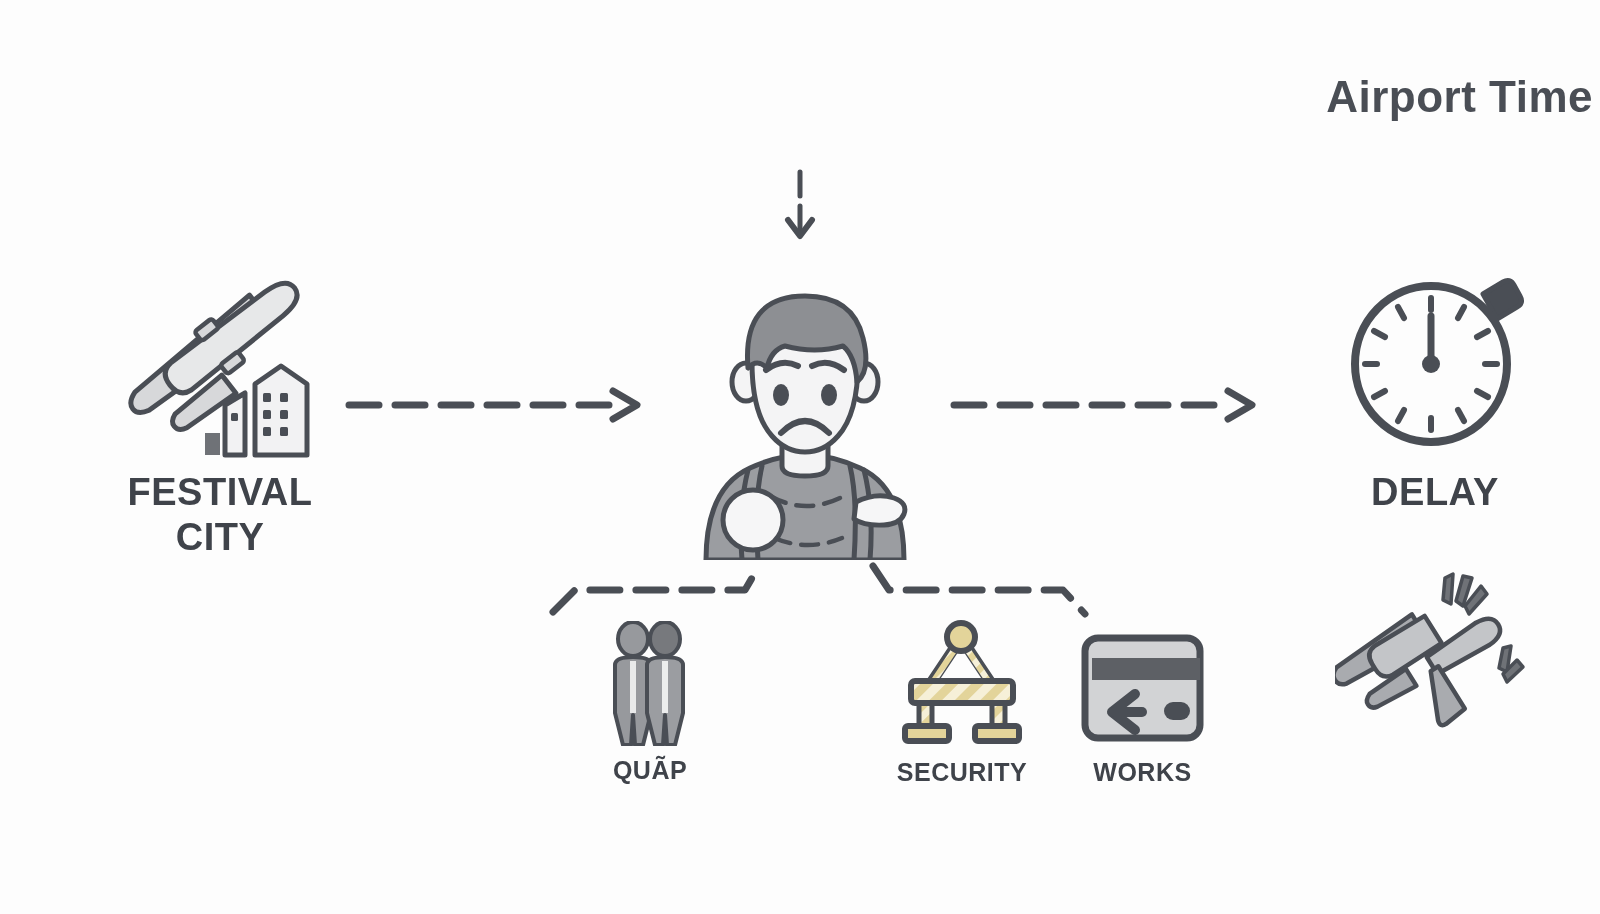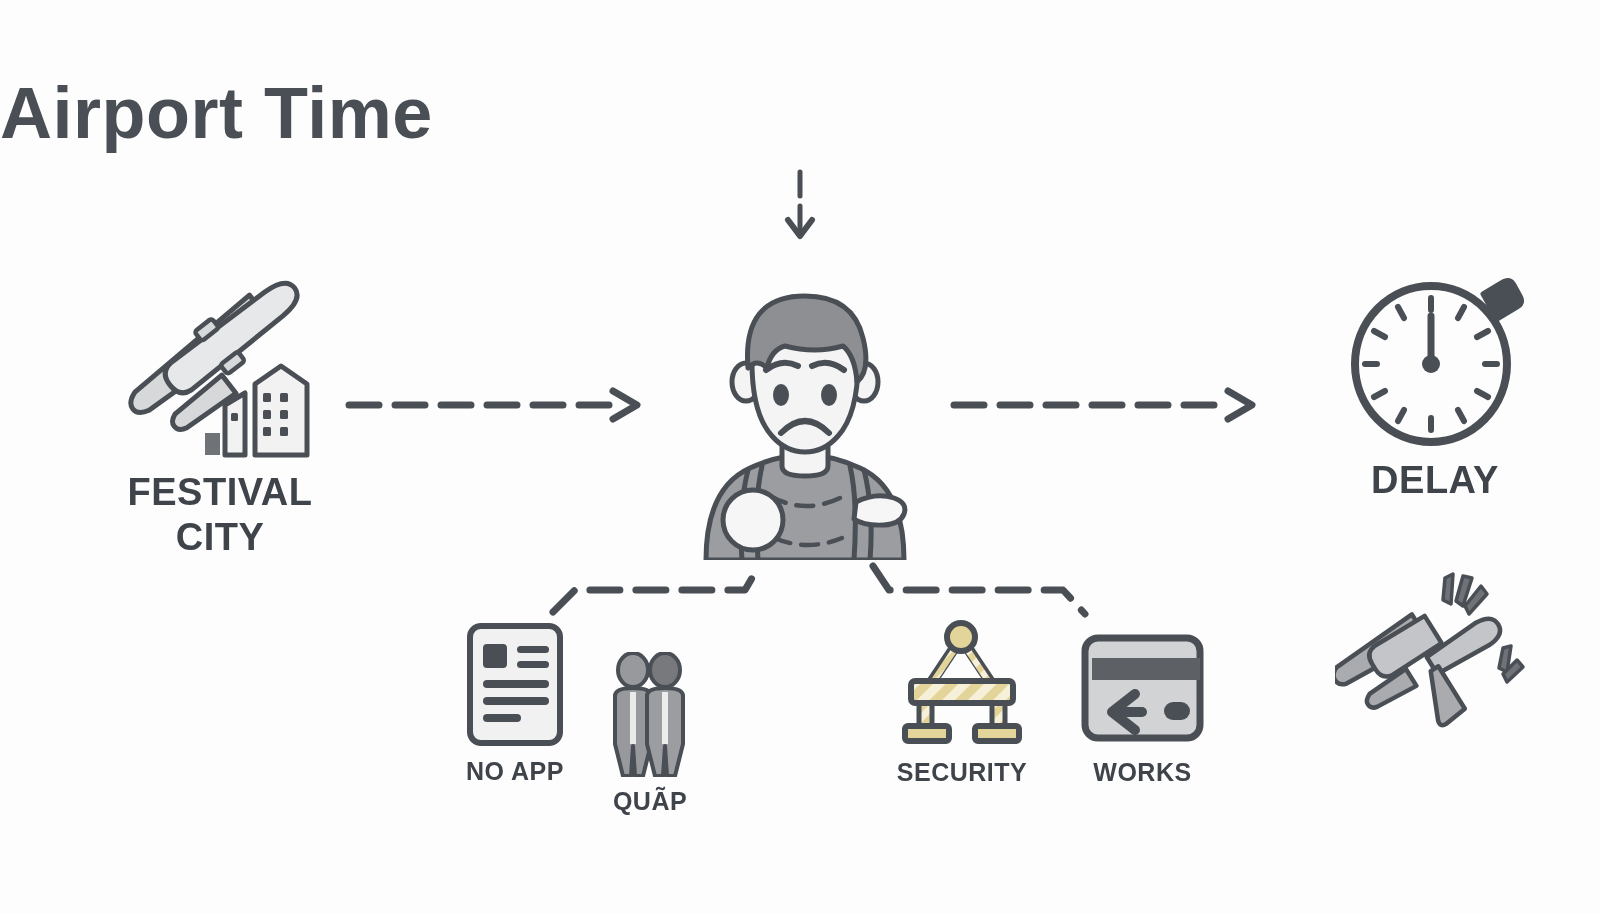--- a/index.html
+++ b/index.html
@@ -38,22 +38,22 @@
     white-space: pre-line;
   }
   .label-lg { font-size: 38px; }
   .label-sm { font-size: 25px; }
 
   #title {
     position: absolute;
     left: 0;
     top: 72px;
     width: 1593px;
-    text-align: left;
-    font-size: 72px;
+    text-align: right;
+    font-size: 44px;
     color: #4a4e55;
     font-weight: bold;
     letter-spacing: 0.5px;
   }
   .conn {
     position: absolute;
     pointer-events: none;
   }
 </style>
 </head>
@@ -157,21 +157,21 @@
 
         <ellipse cx="103" cy="125" rx="8" ry="11" fill="#4a4e55"></ellipse>
         <ellipse cx="151" cy="125" rx="8" ry="11" fill="#4a4e55"></ellipse>
 
         <path d="M103 163 q24 -24 48 0" fill="none" stroke="#4a4e55" stroke-width="6" stroke-linecap="round"></path>
       </svg>
     </div>
     <div class="label label-lg"></div>
   </div>
 
-  <div class="node" style="left:1320px; top:268px; width:230px;">
+  <div class="node" style="left:1320px; top:268px; width:230px;gap:12px;">
     <div class="icon-box">
       <svg width="185" height="180" viewBox="0 0 185 180">
 
         <path d="M140 26 l20 -12 q7 -4 11 3 l6 11 q4 7 -3 11 l-20 12 Z" fill="#4a4e55" stroke="#4a4e55" stroke-width="5" stroke-linejoin="round"></path>
 
         <ellipse cx="88" cy="96" rx="76" ry="78" fill="#fdfdfd" stroke="#4a4e55" stroke-width="8"></ellipse>
 
         <g stroke="#4a4e55" stroke-width="6" stroke-linecap="round">
           <line x1="88" y1="30" x2="88" y2="42"></line>
           <line x1="121" y1="39" x2="115" y2="50"></line>
@@ -216,38 +216,22 @@
         </g>
 
         <g transform="rotate(-32 145 95)">
           <path d="M104 60 l60 -3 q18 1 18 13 q0 12 -18 13 l-60 -3 Z" fill="#c3c5c8" stroke="#4a4e55" stroke-width="4.5" stroke-linejoin="round"></path>
           <path d="M100 74 l-20 46 q-2 7 5 7 l24 -3 l0 -50 Z" fill="#a9abaf" stroke="#4a4e55" stroke-width="4.5" stroke-linejoin="round"></path>
         </g>
       </svg>
     </div>
   </div>
 
-  <div class="node" style="left:440px; top:622px; width:150px;">
-    <div class="icon-box" style="height:125px;">
-      <svg width="100" height="125" viewBox="0 0 100 125">
-        <rect x="5" y="4" width="90" height="117" rx="11" fill="#f1f1f2" stroke="#4a4e55" stroke-width="6"></rect>
-        <rect x="18" y="22" width="24" height="24" rx="4" fill="#4a4e55"></rect>
-        <g fill="#4a4e55">
-          <rect x="52" y="24" width="32" height="7" rx="3.5"></rect>
-          <rect x="52" y="39" width="32" height="7" rx="3.5"></rect>
-          <rect x="18" y="58" width="66" height="8" rx="4"></rect>
-          <rect x="18" y="75" width="66" height="8" rx="4"></rect>
-          <rect x="18" y="92" width="38" height="8" rx="4"></rect>
-        </g>
-      </svg>
-    </div>
-    <div class="label label-sm">NO APP</div>
-  </div>
-
-  <div class="node" style="left:585px; top:652px; width:130px;align-items:center;">
+
+  <div class="node" style="left:585px; top:621px; width:130px;align-items:center;">
     <div class="icon-box" style="height:125px;">
       <svg width="110" height="125" viewBox="0 0 110 125">
 
         <g stroke="#4a4e55" stroke-width="4" stroke-linejoin="round">
           <ellipse cx="38" cy="18" rx="15" ry="17" fill="#97999d"></ellipse>
           <path d="M20 44 q0 -8 18 -8 q18 0 18 8 l0 48 l-8 32 l-8 0 l-2 -30
                    l-2 30 l-8 0 l-8 -32 Z" fill="#97999d"></path>
           <path d="M38 40 l0 52" fill="none" stroke="#e9eaea" stroke-width="6"></path>
         </g>
 

